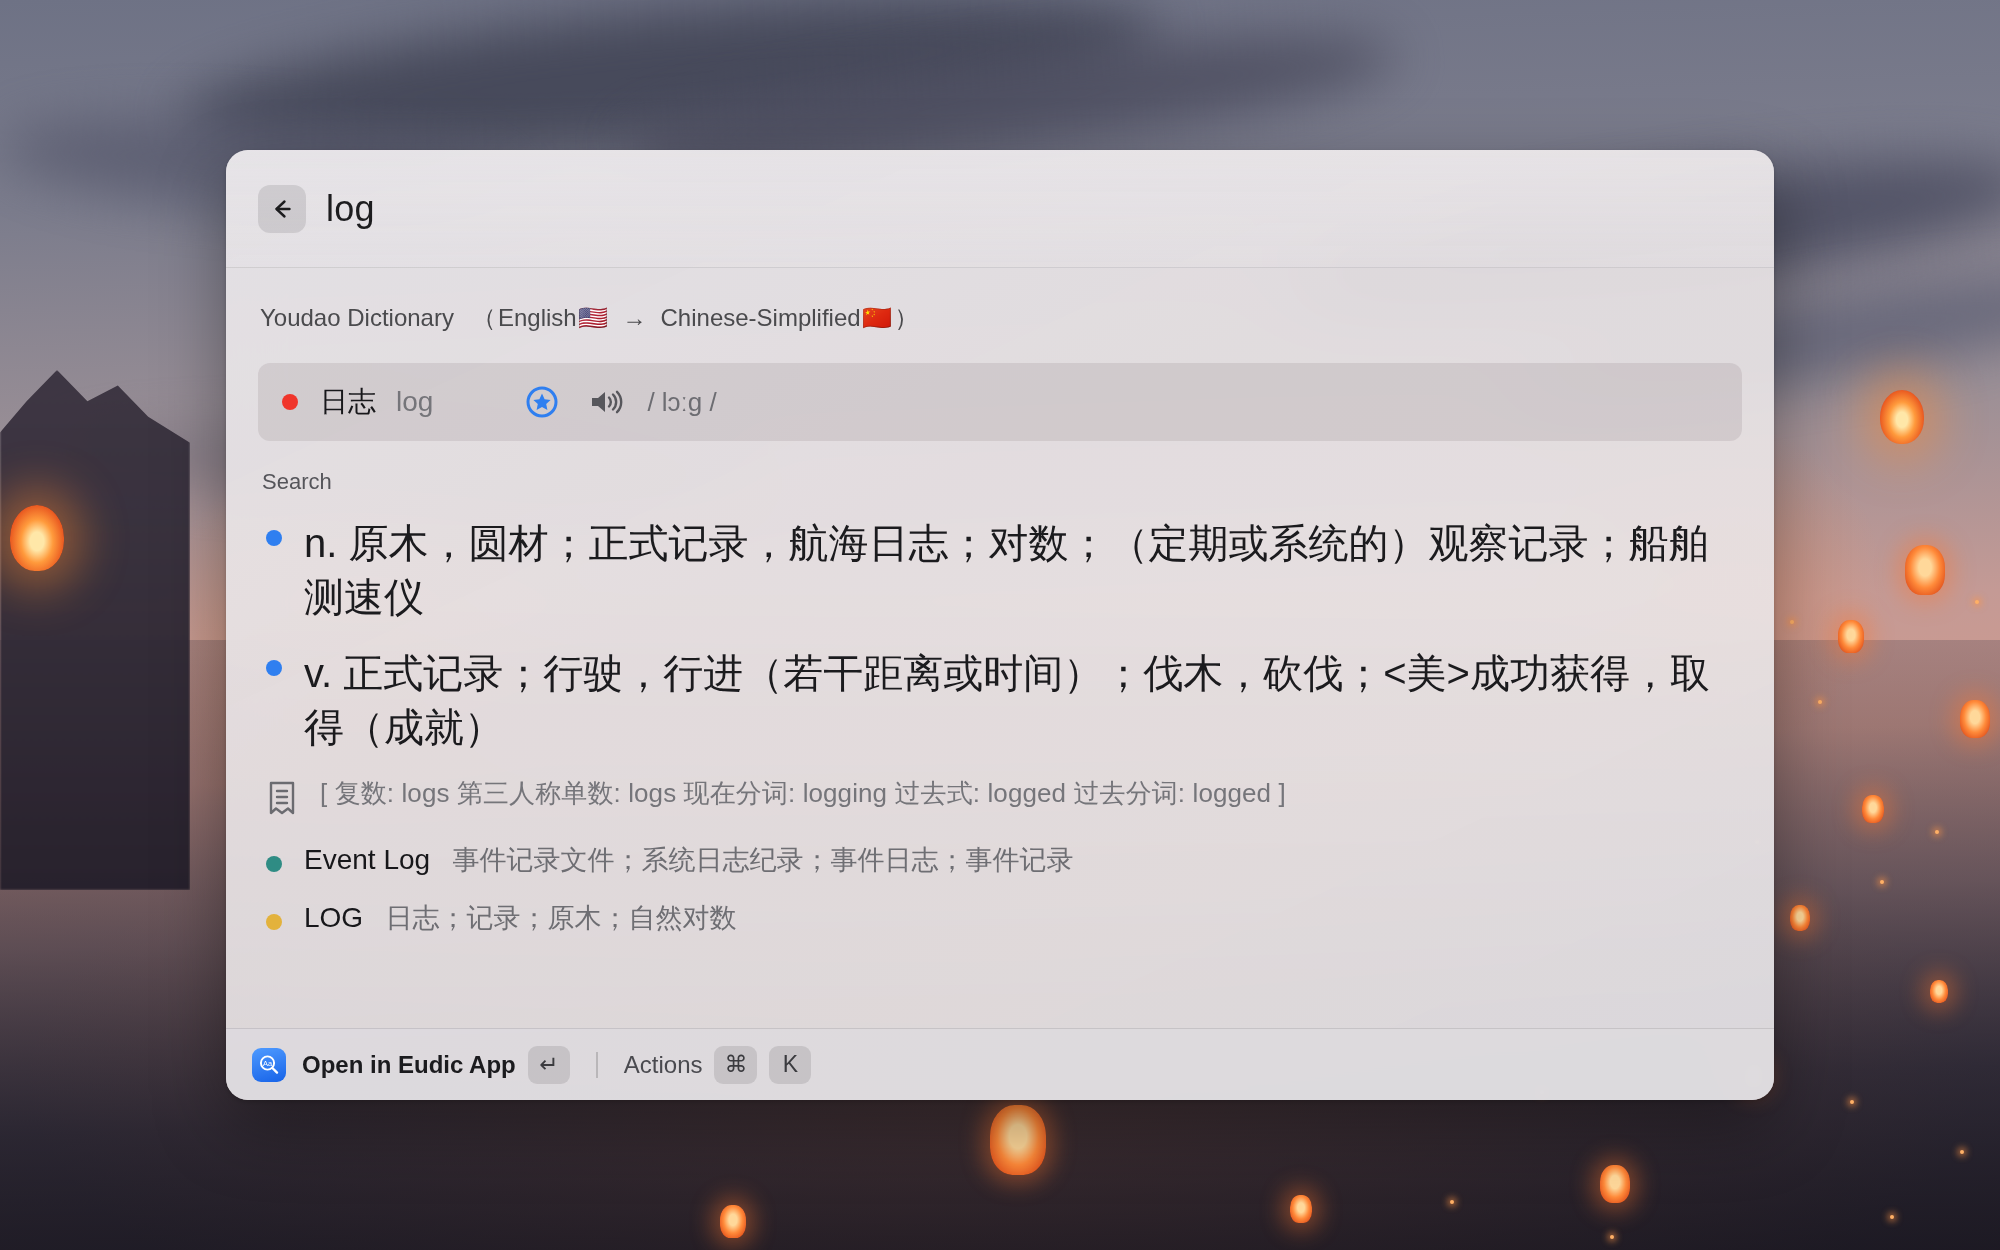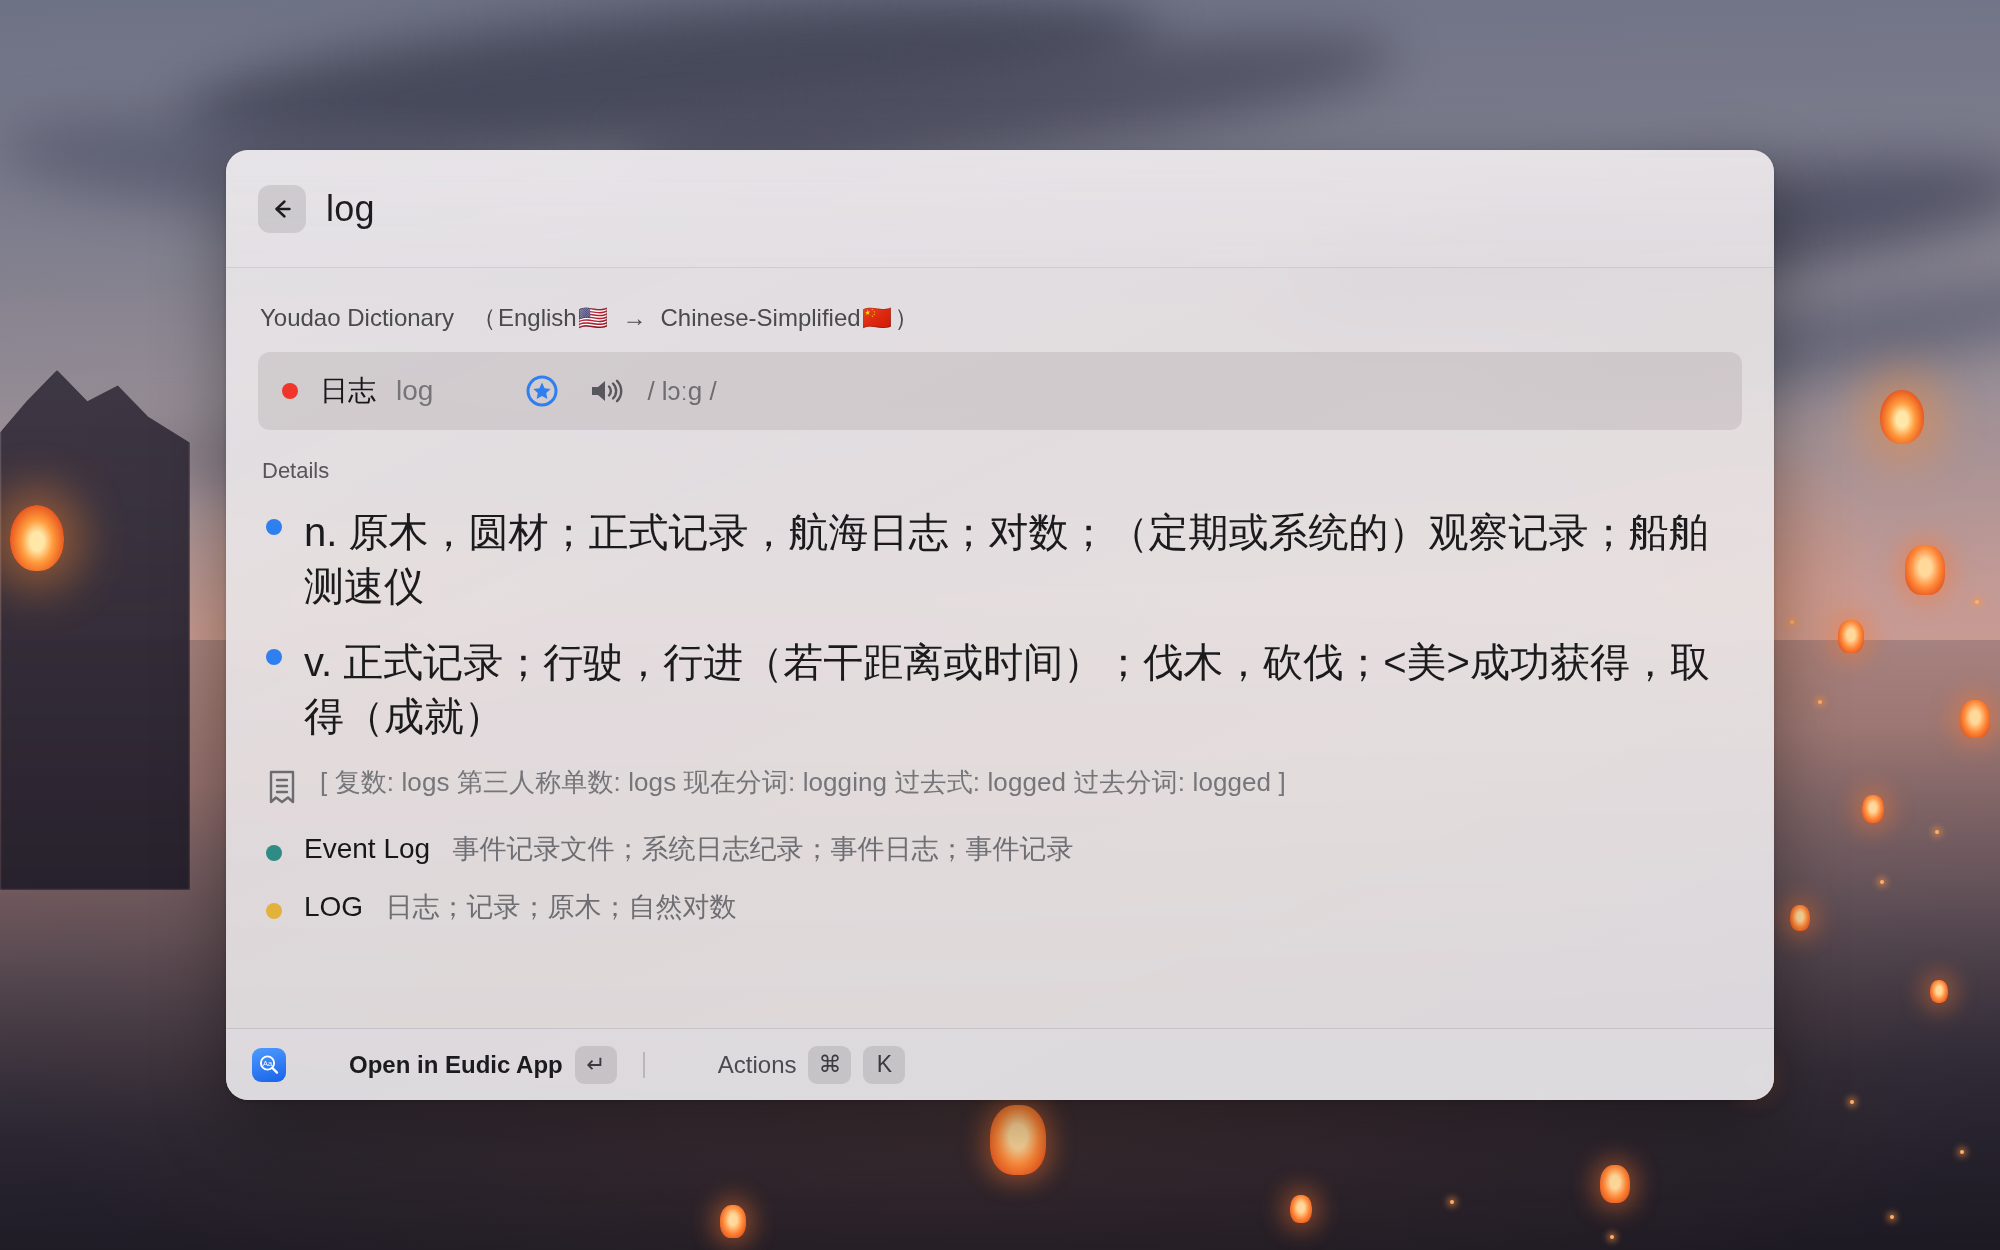--- a/index.html
+++ b/index.html
@@ -63,21 +63,21 @@
   #back-btn{
     width:48px; height:48px; border-radius:12px; background:rgba(0,0,0,0.10);
     display:flex; align-items:center; justify-content:center; cursor:pointer;
   }
   #back-btn svg{ display:block; }
   #header-title{ font-size:36px; color:#1d1d1f; letter-spacing:.2px; }
 
   #panel-body{ padding:26px 32px 0 32px; height:722px; }
 
   .source-line{
-    font-size:24px; color:#4a4a4d; margin:8px 0 18px 2px; display:flex; align-items:center; gap:2px;
+    font-size:24px; color:#4a4a4d; margin:8px 0 29px 2px; display:flex; align-items:center; gap:2px;
   }
   .flag{ font-family:"DejaVu Sans",sans-serif; }
 
   
   #headword-row{
     display:flex; align-items:center; gap:0;
     background:rgba(150,135,140,0.22); border-radius:12px;
     padding:0 24px; height:78px; margin-bottom:28px;
   }
   .dot{ width:16px; height:16px; border-radius:50%; flex:0 0 auto; }
@@ -124,21 +124,21 @@
   }
   #search-input::placeholder{ color:#6f6f75; }
   #open-label{ font-size:24px; color:#1b1b1e; font-weight:bold; }
   .key-chip{
     height:38px; min-width:42px; padding:0 10px; border-radius:9px;
     background:rgba(0,0,0,0.10); color:#3b3b3f; font-size:23px;
     display:flex; align-items:center; justify-content:center;
   }
   .divider{ width:2px; height:26px; background:rgba(0,0,0,0.16); margin:0 10px; }
   #actions-label{ font-size:24px; color:#4a4a4f; }
-  .footer-group{ display:flex; align-items:center; gap:12px;margin-left:47px; }
+  .footer-group{ display:flex; align-items:center; gap:12px; }
 </style>
 </head>
 <body>
 
 <div id="wallpaper">
   <div class="cloud c1"></div>
   <div class="cloud c2"></div>
   <div class="cloud c3"></div>
   <div class="cloud c4"></div>
   <div class="cloud c5"></div>
@@ -224,21 +224,21 @@
           <path d="M3 11 H9 L16 5 V25 L9 19 H3 Z" fill="#57575c"></path>
           <path d="M20 10.5 A6.5 6.5 0 0 1 20 19.5" fill="none" stroke="#57575c" stroke-width="2.4" stroke-linecap="round"></path>
           <path d="M24 7.5 A10.5 10.5 0 0 1 24 22.5" fill="none" stroke="#57575c" stroke-width="2.4" stroke-linecap="round"></path>
           <path d="M28 4.8 A14.5 14.5 0 0 1 28 25.2" fill="none" stroke="#57575c" stroke-width="2.4" stroke-linecap="round"></path>
         </svg>
       </span>
 
       <span id="phonetic">/ lɔːg /</span>
     </div>
 
-    <div class="section-label">Details</div>
+    <div class="section-label">Search</div>
 
     <div class="entry">
       <span class="dot dot-blue bullet"></span>
       <span class="entry-text">n. 原木，圆材；正式记录，航海日志；对数；（定期或系统的）观察记录；船舶测速仪</span>
     </div>
 
     <div class="entry">
       <span class="dot dot-blue bullet"></span>
       <span class="entry-text">v. 正式记录；行驶，行进（若干距离或时间）；伐木，砍伐；&lt;美&gt;成功获得，取得（成就）</span>
     </div>

